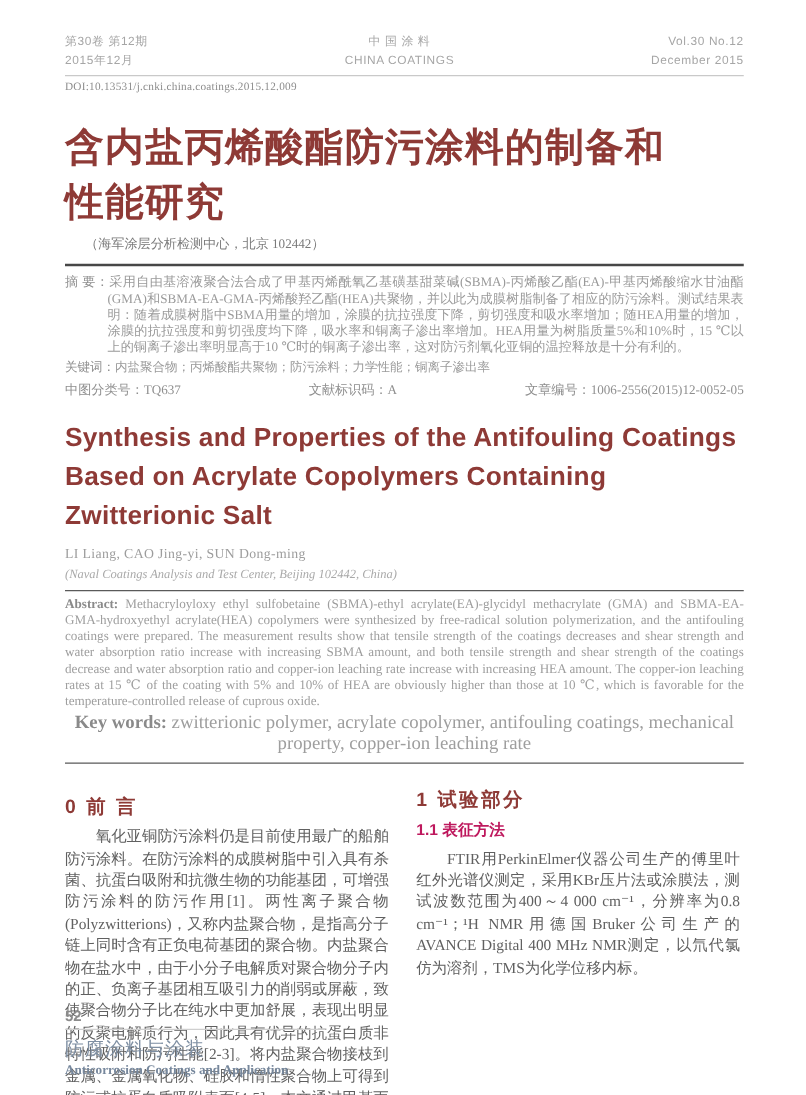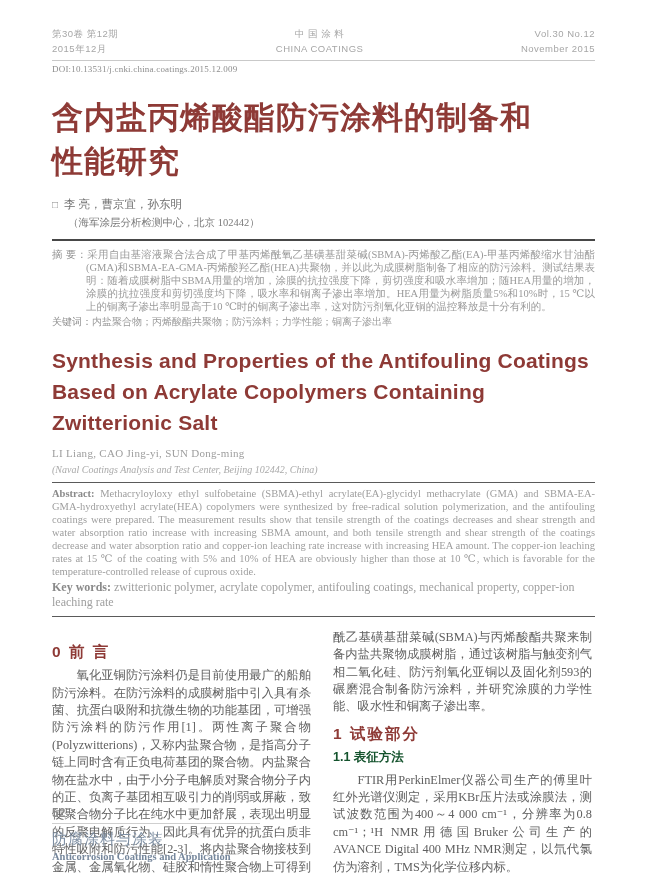--- a/index.html
+++ b/index.html
@@ -37,30 +37,30 @@
     letter-spacing:.2px; color:#8e3a36;
     font-family:"Liberation Sans","DejaVu Sans",sans-serif; }
   .authors-en { margin-top:9px; font-size:11px; color:#9d9d9d; letter-spacing:.3px;
     font-family:Liberation Serif, serif; }
   .affil-en { margin-top:5px; font-size:10px; color:#a9a9a9; font-style:italic; }
   .rule-mid { border-top:1.5px solid #5a5a5a; margin-top:7px; }
   
   .abstract-en { margin-top:5px; font-size:10.5px; line-height:12.9px;
     color:#9e9e9e; text-align:justify; }
   .label-b { font-weight:bold; color:#8a8a8a; }
-  .keywords-en { margin-top:1px; font-size:12px; color:#9e9e9e; }
+  .keywords-en { margin-top:1px; font-size:15px; color:#9e9e9e;text-align:center; }
   .rule-mid2 { border-top:1.5px solid #5a5a5a; margin-top:6px; }
   
   .columns { display:flex; gap:22px; margin-top:12px; }
   .col { width:259px; font-size:12.3px; line-height:17.4px; color:#606060;
     text-align:justify; }
   .sec { color:#8e3a36; font-size:15.5px; font-weight:bold; letter-spacing:2px;
     margin:9px 0 7px; font-family:"Liberation Sans","DejaVu Sans",sans-serif; }
   .sec.first { margin-top:14px; }
-  .subsec { color:#14532d; font-size:12.5px; font-weight:bold; margin:7px 0 5px;
+  .subsec { color:#be185d; font-size:12.5px; font-weight:bold; margin:7px 0 5px;
     font-family:"Liberation Sans","DejaVu Sans",sans-serif; }
   .col p { margin:0; }
   .col p.indent { text-indent:2em; }
   
   .pfooter { position:absolute; left:52px; bottom:14px; width:543px; }
   .page-num { font-size:12px; font-weight:bold; color:#8b8b8b;
     font-family:"Liberation Sans","DejaVu Sans",sans-serif; }
   .footer-rule { width:208px; border-top:1px solid #cfcfcf; margin-top:3px; }
   .f-cn { margin-top:6px; font-size:15px; color:#7e8fa3; letter-spacing:1px; }
   .f-en { margin-top:2px; font-size:10.5px; font-weight:bold; color:#76879c; }
@@ -74,40 +74,42 @@
     <div class="l">
       <div>第30卷 第12期</div>
       <div>2015年12月</div>
     </div>
     <div class="c">
       <div>中 国 涂 料</div>
       <div>CHINA COATINGS</div>
     </div>
     <div class="r">
       <div>Vol.30  No.12</div>
-      <div>November  2015</div>
+      <div>December  2015</div>
     </div>
   </div>
   <div class="header-rule"></div>
   <div class="doi">DOI:10.13531/j.cnki.china.coatings.2015.12.009</div>
 
   <h1 class="title-cn">含内盐丙烯酸酯防污涂料的制备和性能研究</h1>
 
-  <div class="authors-cn">
-    <span class="marker">□</span><span>李  亮，曹京宜，孙东明</span>
-  </div>
   <div class="affil-cn">（海军涂层分析检测中心，北京  102442）</div>
 
   <div class="rule-dark"></div>
 
   <div class="abstract-cn">
     <span class="label">摘  要：</span><span>采用自由基溶液聚合法合成了甲基丙烯酰氧乙基磺基甜菜碱(SBMA)-丙烯酸乙酯(EA)-甲基丙烯酸缩水甘油酯(GMA)和SBMA-EA-GMA-丙烯酸羟乙酯(HEA)共聚物，并以此为成膜树脂制备了相应的防污涂料。测试结果表明：随着成膜树脂中SBMA用量的增加，涂膜的抗拉强度下降，剪切强度和吸水率增加；随HEA用量的增加，涂膜的抗拉强度和剪切强度均下降，吸水率和铜离子渗出率增加。HEA用量为树脂质量5%和10%时，15 ℃以上的铜离子渗出率明显高于10 ℃时的铜离子渗出率，这对防污剂氧化亚铜的温控释放是十分有利的。</span>
   </div>
   <div class="keywords-cn">
     <span class="label">关键词：</span><span>内盐聚合物；丙烯酸酯共聚物；防污涂料；力学性能；铜离子渗出率</span>
+  </div>
+  <div class="classify">
+    <span>中图分类号：TQ637</span>
+    <span>文献标识码：A</span>
+    <span>文章编号：1006-2556(2015)12-0052-05</span>
   </div>
 
   <h2 class="title-en">Synthesis and Properties of the Antifouling Coatings Based on Acrylate Copolymers Containing Zwitterionic Salt</h2>
   <div class="authors-en">LI Liang, CAO Jing-yi, SUN Dong-ming</div>
   <div class="affil-en">(Naval Coatings Analysis and Test Center, Beijing 102442, China)</div>
 
   <div class="rule-mid"></div>
 
   <div class="abstract-en">
     <span class="label-b">Abstract:</span>
@@ -119,21 +121,20 @@
   </div>
 
   <div class="rule-mid2"></div>
 
   <div class="columns">
     <div class="col">
       <h3 class="sec first">0  前  言</h3>
       <p class="indent">氧化亚铜防污涂料仍是目前使用最广的船舶防污涂料。在防污涂料的成膜树脂中引入具有杀菌、抗蛋白吸附和抗微生物的功能基团，可增强防污涂料的防污作用[1]。两性离子聚合物(Polyzwitterions)，又称内盐聚合物，是指高分子链上同时含有正负电荷基团的聚合物。内盐聚合物在盐水中，由于小分子电解质对聚合物分子内的正、负离子基团相互吸引力的削弱或屏蔽，致使聚合物分子比在纯水中更加舒展，表现出明显的反聚电解质行为，因此具有优异的抗蛋白质非特性吸附和防污性能[2-3]。将内盐聚合物接枝到金属、金属氧化物、硅胶和惰性聚合物上可得到防污或抗蛋白质吸附表面[4-5]。本文通过甲基丙烯</p>
     </div>
     <div class="col">
-      <p>酰乙基磺基甜菜碱(SBMA)与丙烯酸酯共聚来制备内盐共聚物成膜树脂，通过该树脂与触变剂气相二氧化硅、防污剂氧化亚铜以及固化剂593的碾磨混合制备防污涂料，并研究涂膜的力学性能、吸水性和铜离子渗出率。</p>
       <h3 class="sec">1  试验部分</h3>
       <h4 class="subsec">1.1  表征方法</h4>
       <p class="indent">FTIR用PerkinElmer仪器公司生产的傅里叶红外光谱仪测定，采用KBr压片法或涂膜法，测试波数范围为400～4 000 cm⁻¹，分辨率为0.8 cm⁻¹；¹H NMR用德国Bruker公司生产的AVANCE Digital 400 MHz NMR测定，以氘代氯仿为溶剂，TMS为化学位移内标。</p>
     </div>
   </div>
 
   <div class="pfooter">
     <div class="page-num">52</div>
     <div class="footer-rule"></div>
     <div class="f-cn">防腐涂料与涂装</div>

